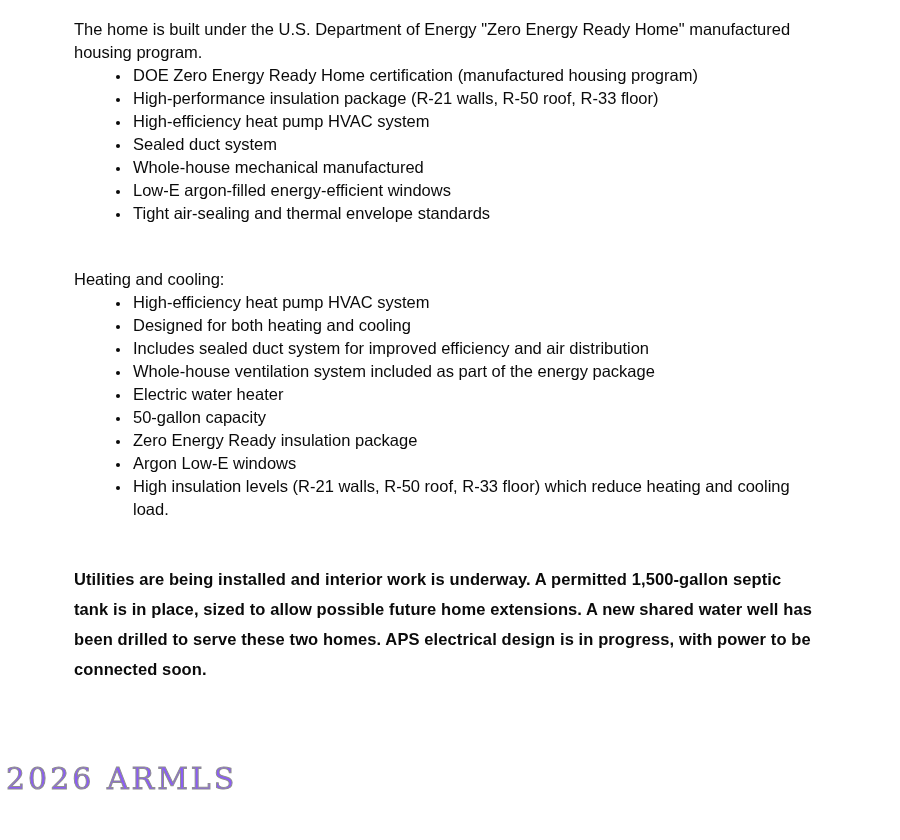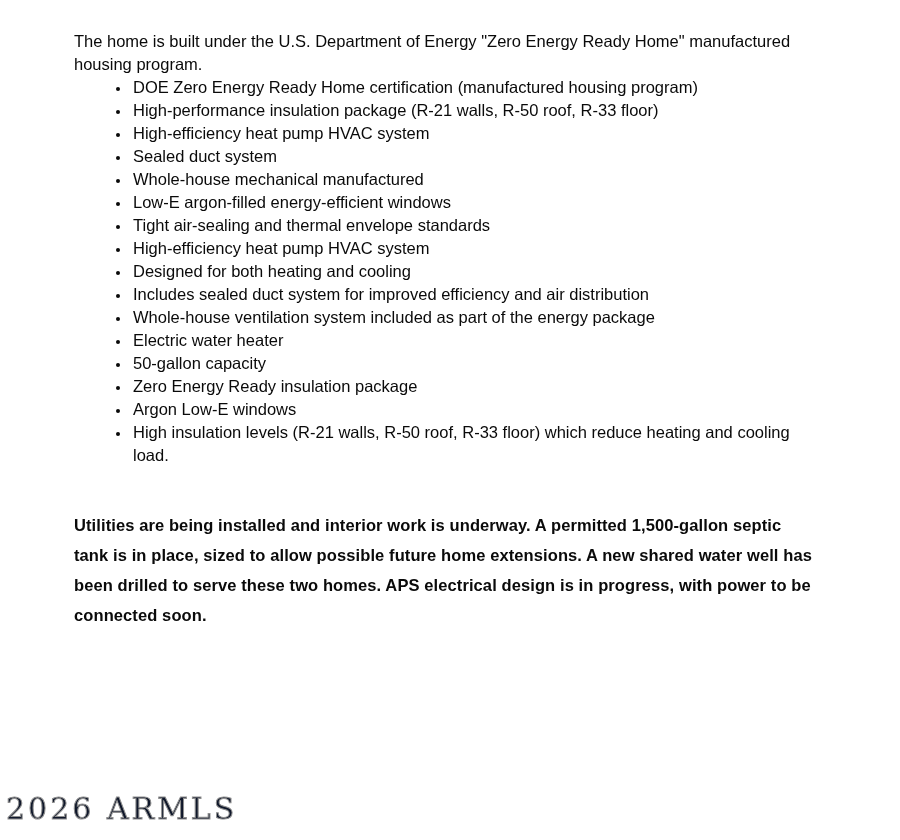--- a/index.html
+++ b/index.html
@@ -13,21 +13,21 @@
     background: #ffffff;
     overflow: hidden;
     position: relative;
     font-family: "Liberation Sans", "DejaVu Sans", sans-serif;
     color: #0a0a0a;
     -webkit-font-smoothing: antialiased;
   }
   .doc {
     position: absolute;
     left: 74px;
-    top: 30px;
+    top: 18px;
     width: 746px;
     font-size: 16.5px;
     line-height: 23px;
   }
   p { margin: 0; }
   .intro { margin: 0; }
   ul.blist {
     margin: 0;
     padding-left: 57px;
     list-style: disc outside;
@@ -44,25 +44,25 @@
   .gap-sm { margin-top: 19px; }
   .closing {
     margin-top: 43px;
     font-weight: 700;
     line-height: 30px;
     letter-spacing: 0.1px;
   }
   .watermark {
     position: absolute;
     left: 6px;
-    top: 794px;
+    top: 764px;
     font-family: "DejaVu Serif", "Liberation Serif", serif;
     font-size: 30px;
     line-height: 30px;
-    color: #0f172a;
+    color: #8b5cf6;
     -webkit-text-stroke: 1px #8f8f8f;
     letter-spacing: 3px;
     white-space: nowrap;
     user-select: none;
   }
 </style>
 </head>
 <body>
 
 <div class="doc">
@@ -72,20 +72,21 @@
   <ul class="blist">
     <li>DOE Zero Energy Ready Home certification (manufactured housing program)</li>
     <li>High-performance insulation package (R-21 walls, R-50 roof, R-33 floor)</li>
     <li>High-efficiency heat pump HVAC system</li>
     <li>Sealed duct system</li>
     <li>Whole-house mechanical manufactured</li>
     <li>Low-E argon-filled energy-efficient windows</li>
     <li>Tight air-sealing and thermal envelope standards</li>
   </ul>
 
+  <div class="heading gap-lg">Heating and cooling:</div>
 
   <ul class="blist gap-sm">
     <li>High-efficiency heat pump HVAC system</li>
     <li>Designed for both heating and cooling</li>
     <li>Includes sealed duct system for improved efficiency and air distribution</li>
     <li>Whole-house ventilation system included as part of the energy package</li>
   </ul>
 
 
   <ul class="blist gap-sm">

